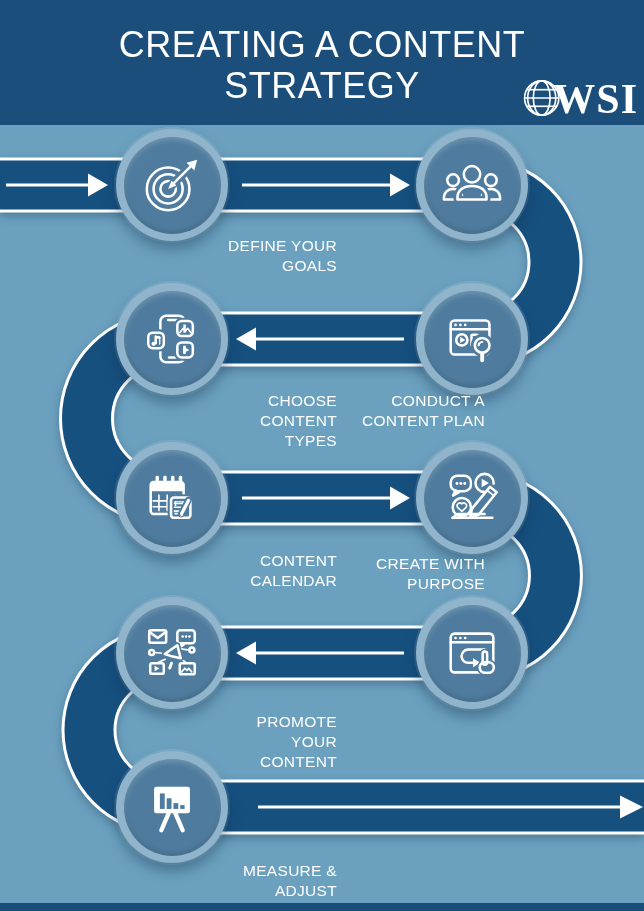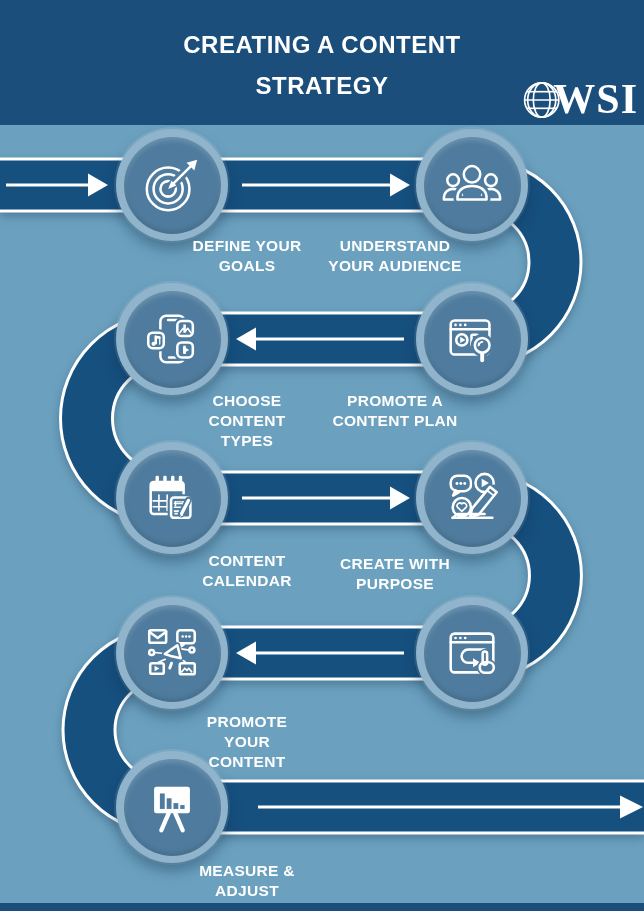--- a/index.html
+++ b/index.html
@@ -4,22 +4,22 @@
 <style>
   html,body { margin:0; padding:0; background:#444; }
   .page {
     position:relative; width:644px; height:911px; overflow:hidden;
     background:var(--bg,#6BA1BF);
     font-family:"Liberation Sans", sans-serif;
   }
   
   .header { position:absolute; top:0; left:0; width:644px; height:125px; background:var(--header-bg,#1B4E7B); }
   .title { position:absolute; top:24px; left:0; width:100%; text-align:center; color:var(--text,#fff);
-           font-weight:bold; font-size:24px; line-height:41px; letter-spacing:.5px; }
-  .logo { position:absolute; right:6px; bottom:2px; display:flex; align-items:flex-end; color:#fff; }
+           font-weight:normal; font-size:36px; line-height:41px; letter-spacing:.5px; }
+  .logo { position:absolute; right:6px; bottom:2px; display:flex; align-items:flex-start; color:#fff; }
   .logo-globe { margin-right:-13px; position:relative; }
   .logo-text { font-family:"Liberation Serif", serif; font-size:42px; font-weight:bold; letter-spacing:1px; position:relative; }
   
   svg.snake { position:absolute; left:0; top:0; filter:drop-shadow(0 4px 5px rgba(12,40,68,.30)); }
   .snake-white { stroke:#fff; stroke-width:55; fill:none; }
   .snake-dark  { stroke:var(--path,#16507F); stroke-width:49; fill:none; }
   .arrow-shaft { stroke:#fff; stroke-width:3.2; }
   .arrow-head  { fill:#fff; }
   
   .node { position:absolute; width:112px; height:112px; border-radius:50%;
@@ -29,22 +29,22 @@
   .node-in { width:97px; height:97px; border-radius:50%; background:var(--circle-inner,#4F7C9E);
              display:flex; align-items:center; justify-content:center;
              box-shadow:inset 0 3px 5px rgba(255,255,255,.18), inset 0 -3px 5px rgba(0,0,0,.12); }
   
   .ic * { stroke:#fff; stroke-width:2.6; fill:none; stroke-linecap:round; stroke-linejoin:round; }
   .ic .f    { fill:#fff; stroke:none; }
   .ic .fi   { fill:var(--circle-inner,#4F7C9E); stroke:none; }
   .ic .halo { stroke:var(--circle-inner,#4F7C9E); fill:none; }
   .ic .thin { stroke-width:1.7; }
   
-  .label { position:absolute; width:180px; transform:translateX(-50%); text-align:center;
-           color:var(--text,#fff); font-weight:bold; font-size:15.5px; line-height:20px; letter-spacing:.3px; }
+  .label { position:absolute; width:180px; transform:translateX(-50%); text-align:right;
+           color:var(--text,#fff); font-weight:normal; font-size:15.5px; line-height:20px; letter-spacing:.3px; }
   .label span { display:block; }
   
   .footer-bar { position:absolute; bottom:0; left:0; width:644px; height:8px; background:var(--header-bg,#1B4E7B); }
 </style>
 </head>
 <body>
 
 <div class="page">
 
   <svg class="snake" width="644" height="911" viewBox="0 0 644 911">
@@ -270,26 +270,22 @@
         <line style="stroke-width:4.5" x1="28.5" y1="38.5" x2="21" y2="56"></line>
         <line style="stroke-width:4.5" x1="35.5" y1="38.5" x2="43" y2="56"></line>
       </svg>
     </div>
   </div>
 
   <div class="label" style="left:247px; top:236px;">
     <span>DEFINE YOUR</span>
     <span>GOALS</span>
   </div>
-  <div class="label" style="left:395px; top:236px;">
-    <span>UNDERSTAND</span>
-    <span>YOUR AUDIENCE</span>
-  </div>
   <div class="label" style="left:395px; top:391px;">
-    <span>PROMOTE A</span>
+    <span>CONDUCT A</span>
     <span>CONTENT PLAN</span>
   </div>
   <div class="label" style="left:247px; top:391px;">
     <span>CHOOSE</span>
     <span>CONTENT</span>
     <span>TYPES</span>
   </div>
   <div class="label" style="left:247px; top:551px;">
     <span>CONTENT</span>
     <span>CALENDAR</span>

